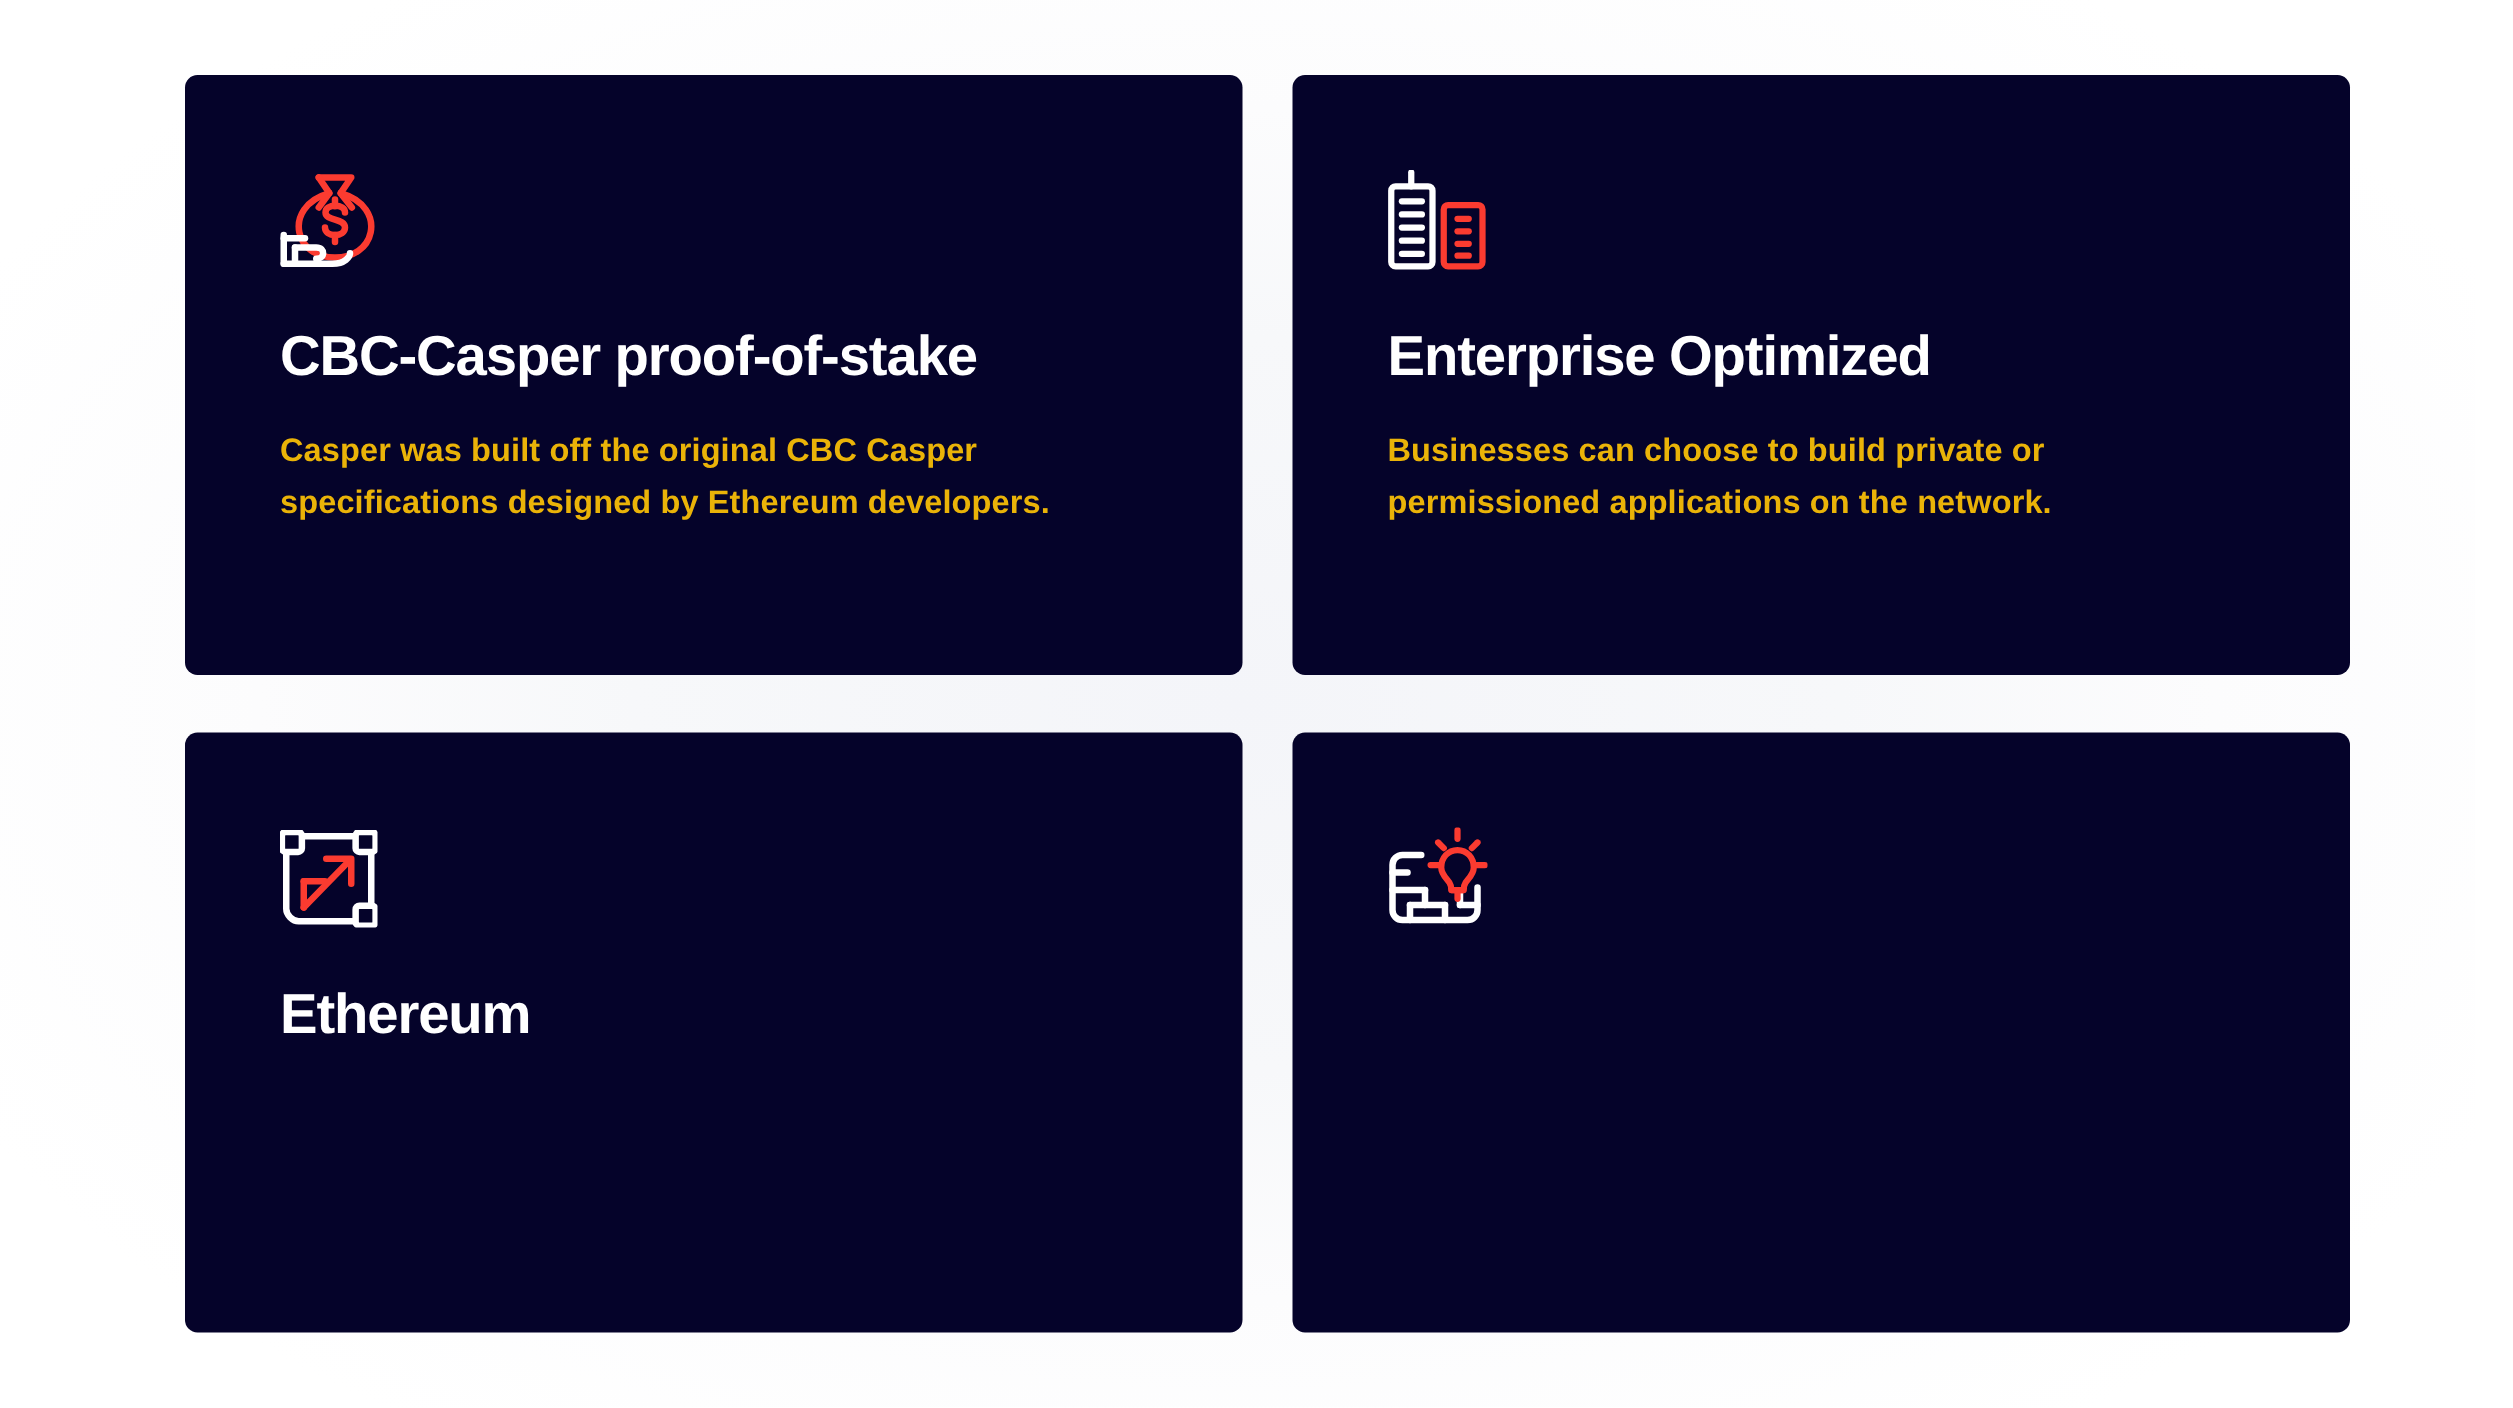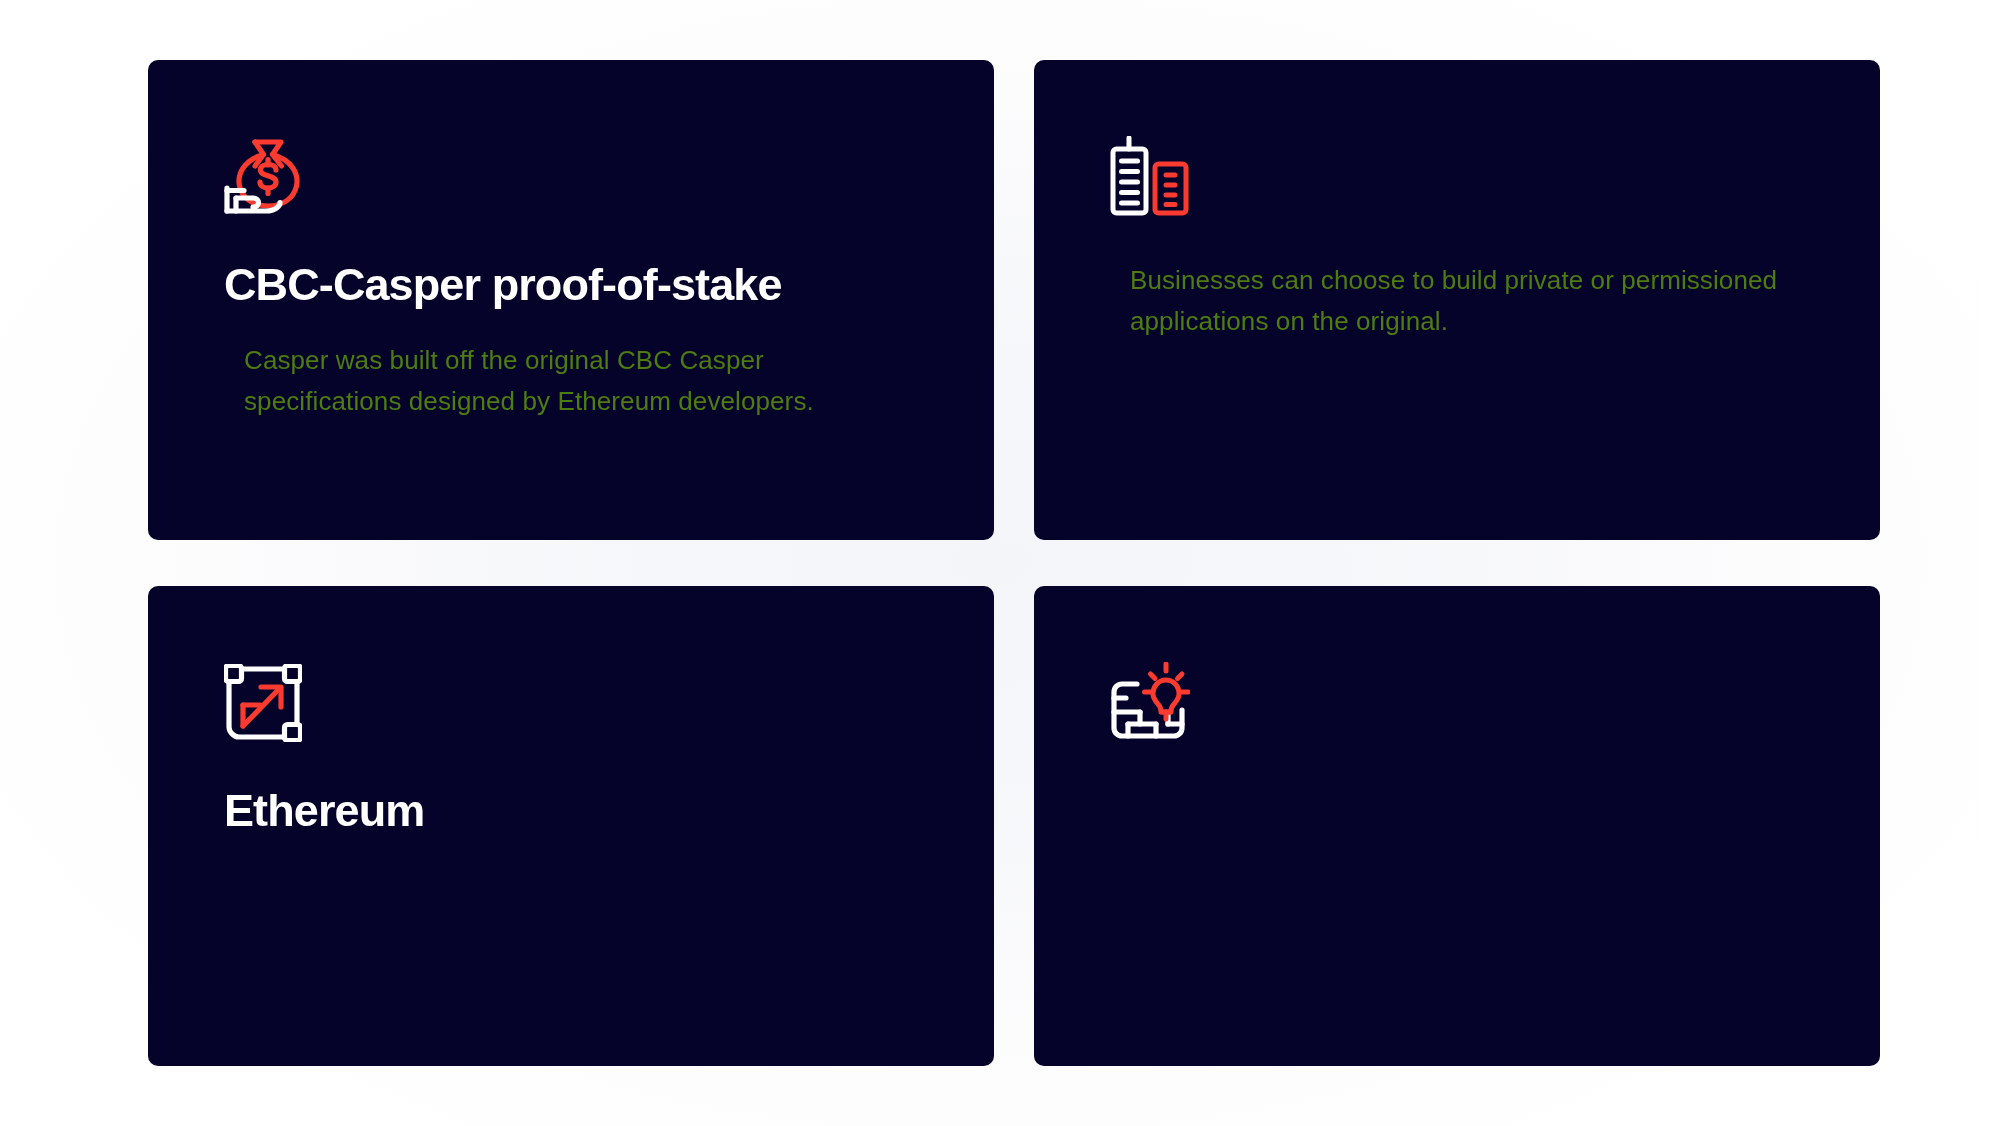--- a/index.html
+++ b/index.html
@@ -60,26 +60,25 @@
     font-size: 45px;
     font-weight: 700;
     line-height: 1.12;
     letter-spacing: -0.9px;
     color: #ffffff;
     margin-bottom: 30px;
   }
 
   .card-body {
     font-size: 26px;
-    font-weight: 400;
+    font-weight: 700;
     line-height: 1.58;
     letter-spacing: 0.1px;
-    color: #4d7c0f;
+    color: #eab308;
     max-width: 700px;
-    margin-left: 20px;
   }
 </style>
 </head>
 <body>
 
 <div class="page">
   <div class="grid">
 
     <div class="card">
       <div class="card-icon">
@@ -118,21 +117,22 @@
           <path d="M11.5 56.5 L27.5 56.5" stroke="#ffffff" stroke-width="5" stroke-linecap="round"></path>
           <path d="M11.5 67 L27.5 67" stroke="#ffffff" stroke-width="5" stroke-linecap="round"></path>
 
           <rect x="45" y="28" width="31" height="49" rx="3.5" stroke="#fb3b30" stroke-width="5" fill="none"></rect>
           <path d="M56 39 L65 39" stroke="#fb3b30" stroke-width="5" stroke-linecap="round"></path>
           <path d="M56 49 L65 49" stroke="#fb3b30" stroke-width="5" stroke-linecap="round"></path>
           <path d="M56 59 L65 59" stroke="#fb3b30" stroke-width="5" stroke-linecap="round"></path>
           <path d="M56 68.5 L65 68.5" stroke="#fb3b30" stroke-width="5" stroke-linecap="round"></path>
         </svg>
       </div>
-      <div class="card-body">Businesses can choose to build private or permissioned applications on the original.</div>
+      <div class="card-title">Enterprise Optimized</div>
+      <div class="card-body">Businesses can choose to build private or permissioned applications on the network.</div>
     </div>
 
     <div class="card">
       <div class="card-icon">
         <svg width="78" height="78" viewBox="0 0 78 78" fill="none" xmlns="http://www.w3.org/2000/svg">
 
           <path d="M13 5 L63 5 C 68 5 73 10 73 15 L73 64" stroke="#ffffff" stroke-width="5.2" stroke-linecap="round" fill="none"></path>
           <path d="M5 13 L5 63 C 5 68 10 73 15 73 L64 73" stroke="#ffffff" stroke-width="5.2" stroke-linecap="round" fill="none"></path>
 
           <rect x="1.5" y="1.5" width="16" height="16" rx="3" fill="#05032a" stroke="#ffffff" stroke-width="5.2"></rect>

